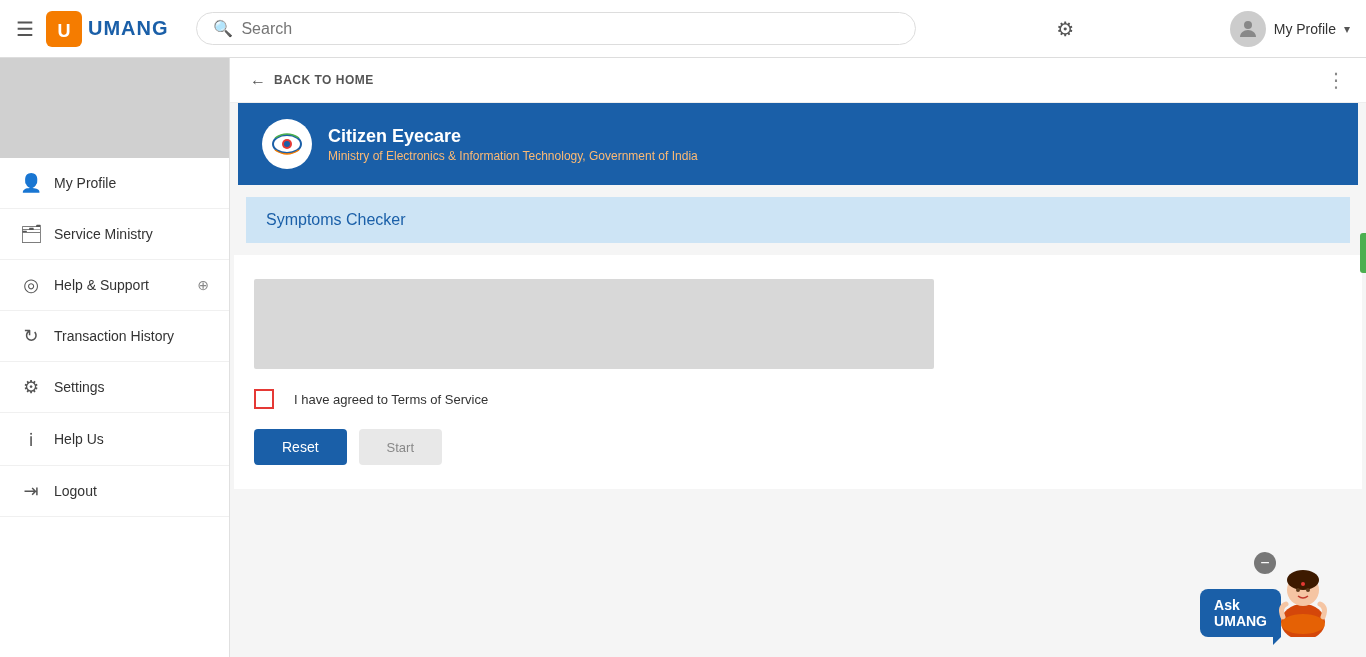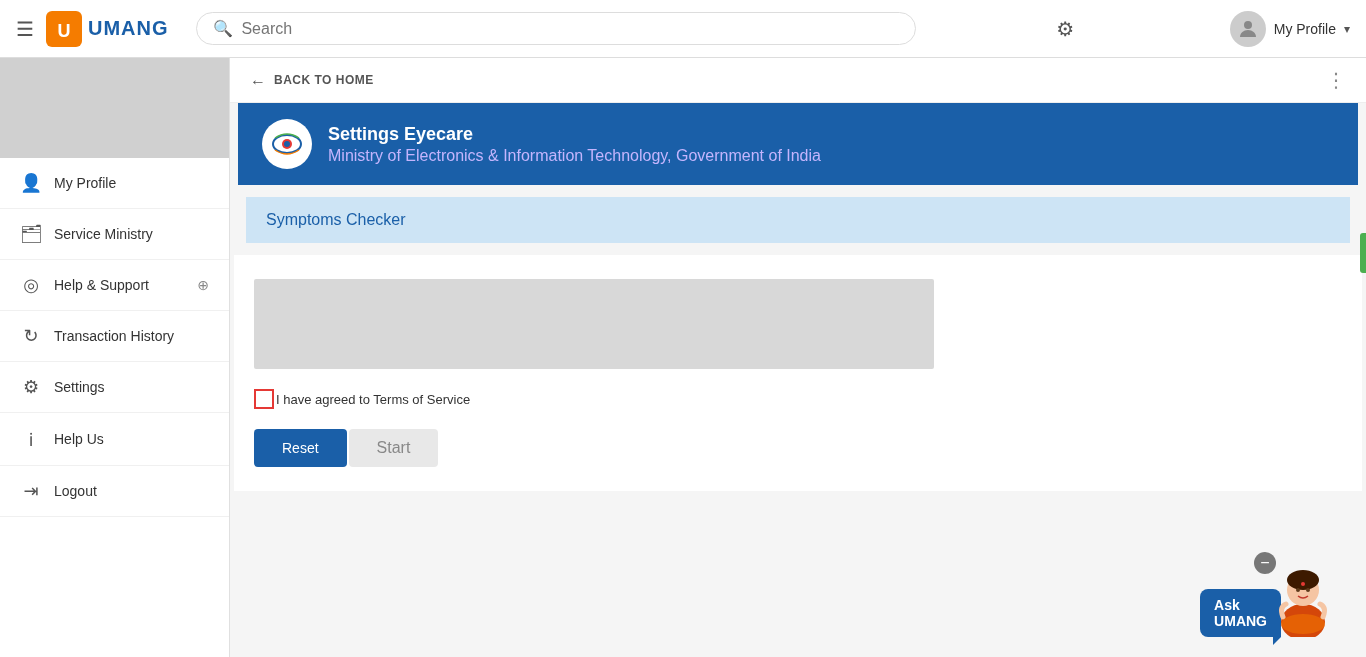--- a/index.html
+++ b/index.html
@@ -199,22 +199,22 @@
       align-items: center;
       justify-content: center;
       flex-shrink: 0;
     }
     .service-title {
       font-size: 18px;
       font-weight: bold;
       color: #fff;
     }
     .service-subtitle {
-      font-size: 16px;
-      color: #c4b5fd;
+      font-size: 12px;
+      color: #fdba74;
       margin-top: 2px;
     }
 
     
     .main-content {
       flex: 1;
       overflow-y: auto;
       padding: 0 4px 20px 4px;
       background: #f5f5f5;
       position: relative;
@@ -246,21 +246,21 @@
       width: 680px;
       height: 90px;
       background: #d8d8d8;
       border-radius: 2px;
       margin-bottom: 20px;
     }
 
     .terms-row {
       display: flex;
       align-items: center;
-      gap: 2px;
+      gap: 20px;
       margin-bottom: 20px;
     }
     .terms-checkbox {
       width: 20px;
       height: 20px;
       border: 2px solid #e53935;
       background: #fff;
       flex-shrink: 0;
       cursor: pointer;
     }
@@ -281,22 +281,23 @@
       border-radius: 4px;
       font-size: 14px;
       cursor: pointer;
     }
     .btn-start {
       padding: 10px 28px;
       background: #e8e8e8;
       color: #888;
       border: none;
       border-radius: 4px;
-      font-size: 16px;
-      cursor: pointer;
+      font-size: 13px;
+      cursor: pointer;
+      margin-left: 10px;
     }
 
     
     .ask-umang {
       position: absolute;
       bottom: 20px;
       right: 30px;
       display: flex;
       align-items: flex-end;
       gap: 0;
@@ -428,21 +429,21 @@
           <svg width="40" height="40" viewBox="0 0 40 40">
             <circle cx="20" cy="20" r="18" fill="white"></circle>
             <ellipse cx="20" cy="20" rx="14" ry="9" fill="none" stroke="#1a5fa8" stroke-width="2"></ellipse>
             <circle cx="20" cy="20" r="5" fill="#e53935"></circle>
             <circle cx="20" cy="20" r="3" fill="#1a5fa8"></circle>
             <path d="M8 14 Q20 6 32 14" fill="none" stroke="#4caf50" stroke-width="1.5"></path>
             <path d="M8 26 Q20 34 32 26" fill="none" stroke="#f57c00" stroke-width="1.5"></path>
           </svg>
         </div>
         <div>
-          <div class="service-title">Settings Eyecare</div>
+          <div class="service-title">Citizen Eyecare</div>
           <div class="service-subtitle">Ministry of Electronics &amp; Information Technology, Government of India</div>
         </div>
       </div>
 
       <div class="symptoms-checker-header">
         <span class="symptoms-checker-title">Symptoms Checker</span>
       </div>
 
       <div class="form-area">
         <div class="image-placeholder"></div>

